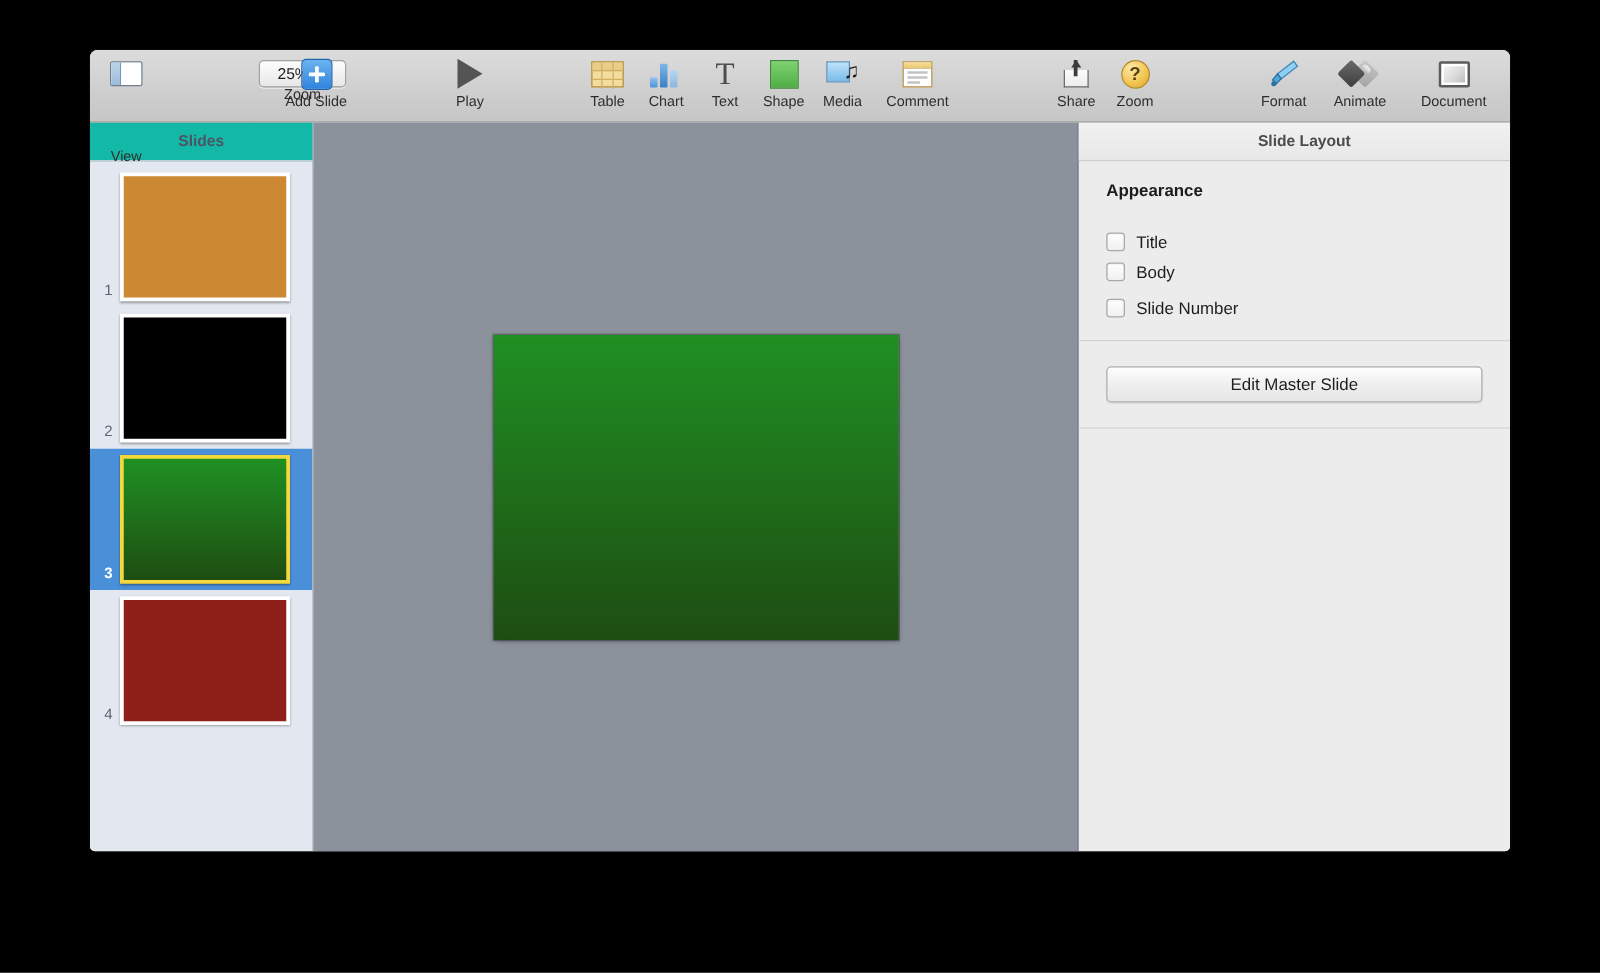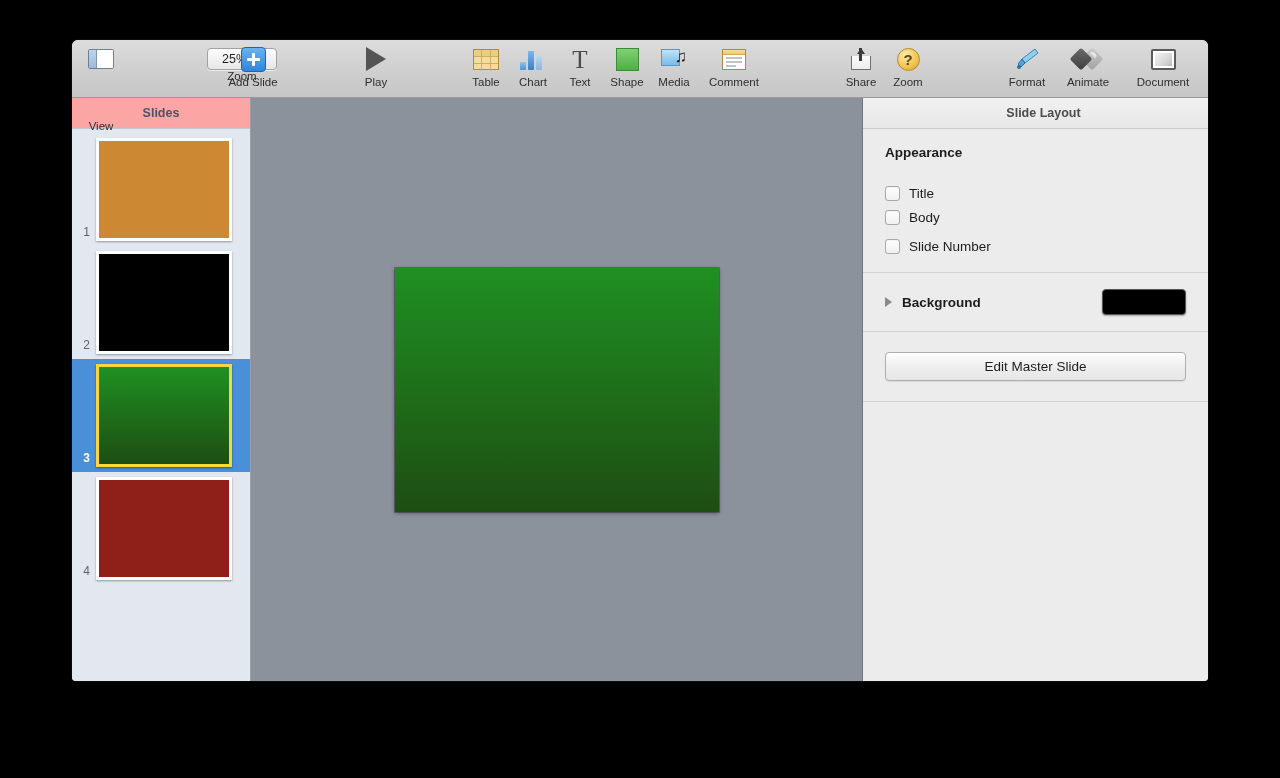--- a/index.html
+++ b/index.html
@@ -161,21 +161,21 @@
   .body { flex: 1; display: flex; min-height: 0; }
 
   
   .navigator {
     width: 179px; flex: none; display: flex; flex-direction: column;
     background: #e3e7ef; border-right: 1px solid #9aa0aa;
   }
   .nav-header {
     height: 31px; flex: none; display: flex; align-items: center; justify-content: center;
     font-size: 12.5px; color: #4c5564; font-weight: bold;
-    background: #fca5a5; border-bottom: 1px solid #c3c9d4;
+    background: #14b8a6; border-bottom: 1px solid #c3c9d4;
   }
   .nav-list { flex: 1; overflow: hidden; padding-top: 4px; }
   .slide-row {
     display: flex; align-items: flex-end; gap: 6px;
     padding: 5px 8px 5px 6px; position: relative;
   }
   .slide-row.selected { background: #4a90d9; }
   .slide-num { width: 12px; text-align: right; font-size: 12px; color: #5c6472; padding-bottom: 2px; }
   .slide-row.selected .slide-num { color: #fff; font-weight: bold; }
   .thumb-wrap { padding: 3px; background: #fff; box-shadow: 0 1px 2px rgba(0,0,0,.35); }
@@ -444,25 +444,20 @@
         <div class="chk-row">
           <span class="chk"></span>
           <span class="chk-label">Body</span>
         </div>
         <div class="chk-row" style="margin-bottom:0;margin-top:14px;">
           <span class="chk"></span>
           <span class="chk-label">Slide Number</span>
         </div>
       </div>
 
-      <div class="insp-sec bg-sec">
-        <span class="disclose"></span>
-        <span class="bg-label">Background</span>
-        <span class="bg-swatch" id="bg-swatch" style="background: rgb(0, 0, 0);"></span>
-      </div>
 
       <div class="insp-sec edit-sec">
         <div class="btn edit-btn">Edit Master Slide</div>
       </div>
 
       <div class="insp-filler"></div>
     </div>
   </div>
 </div>
 

